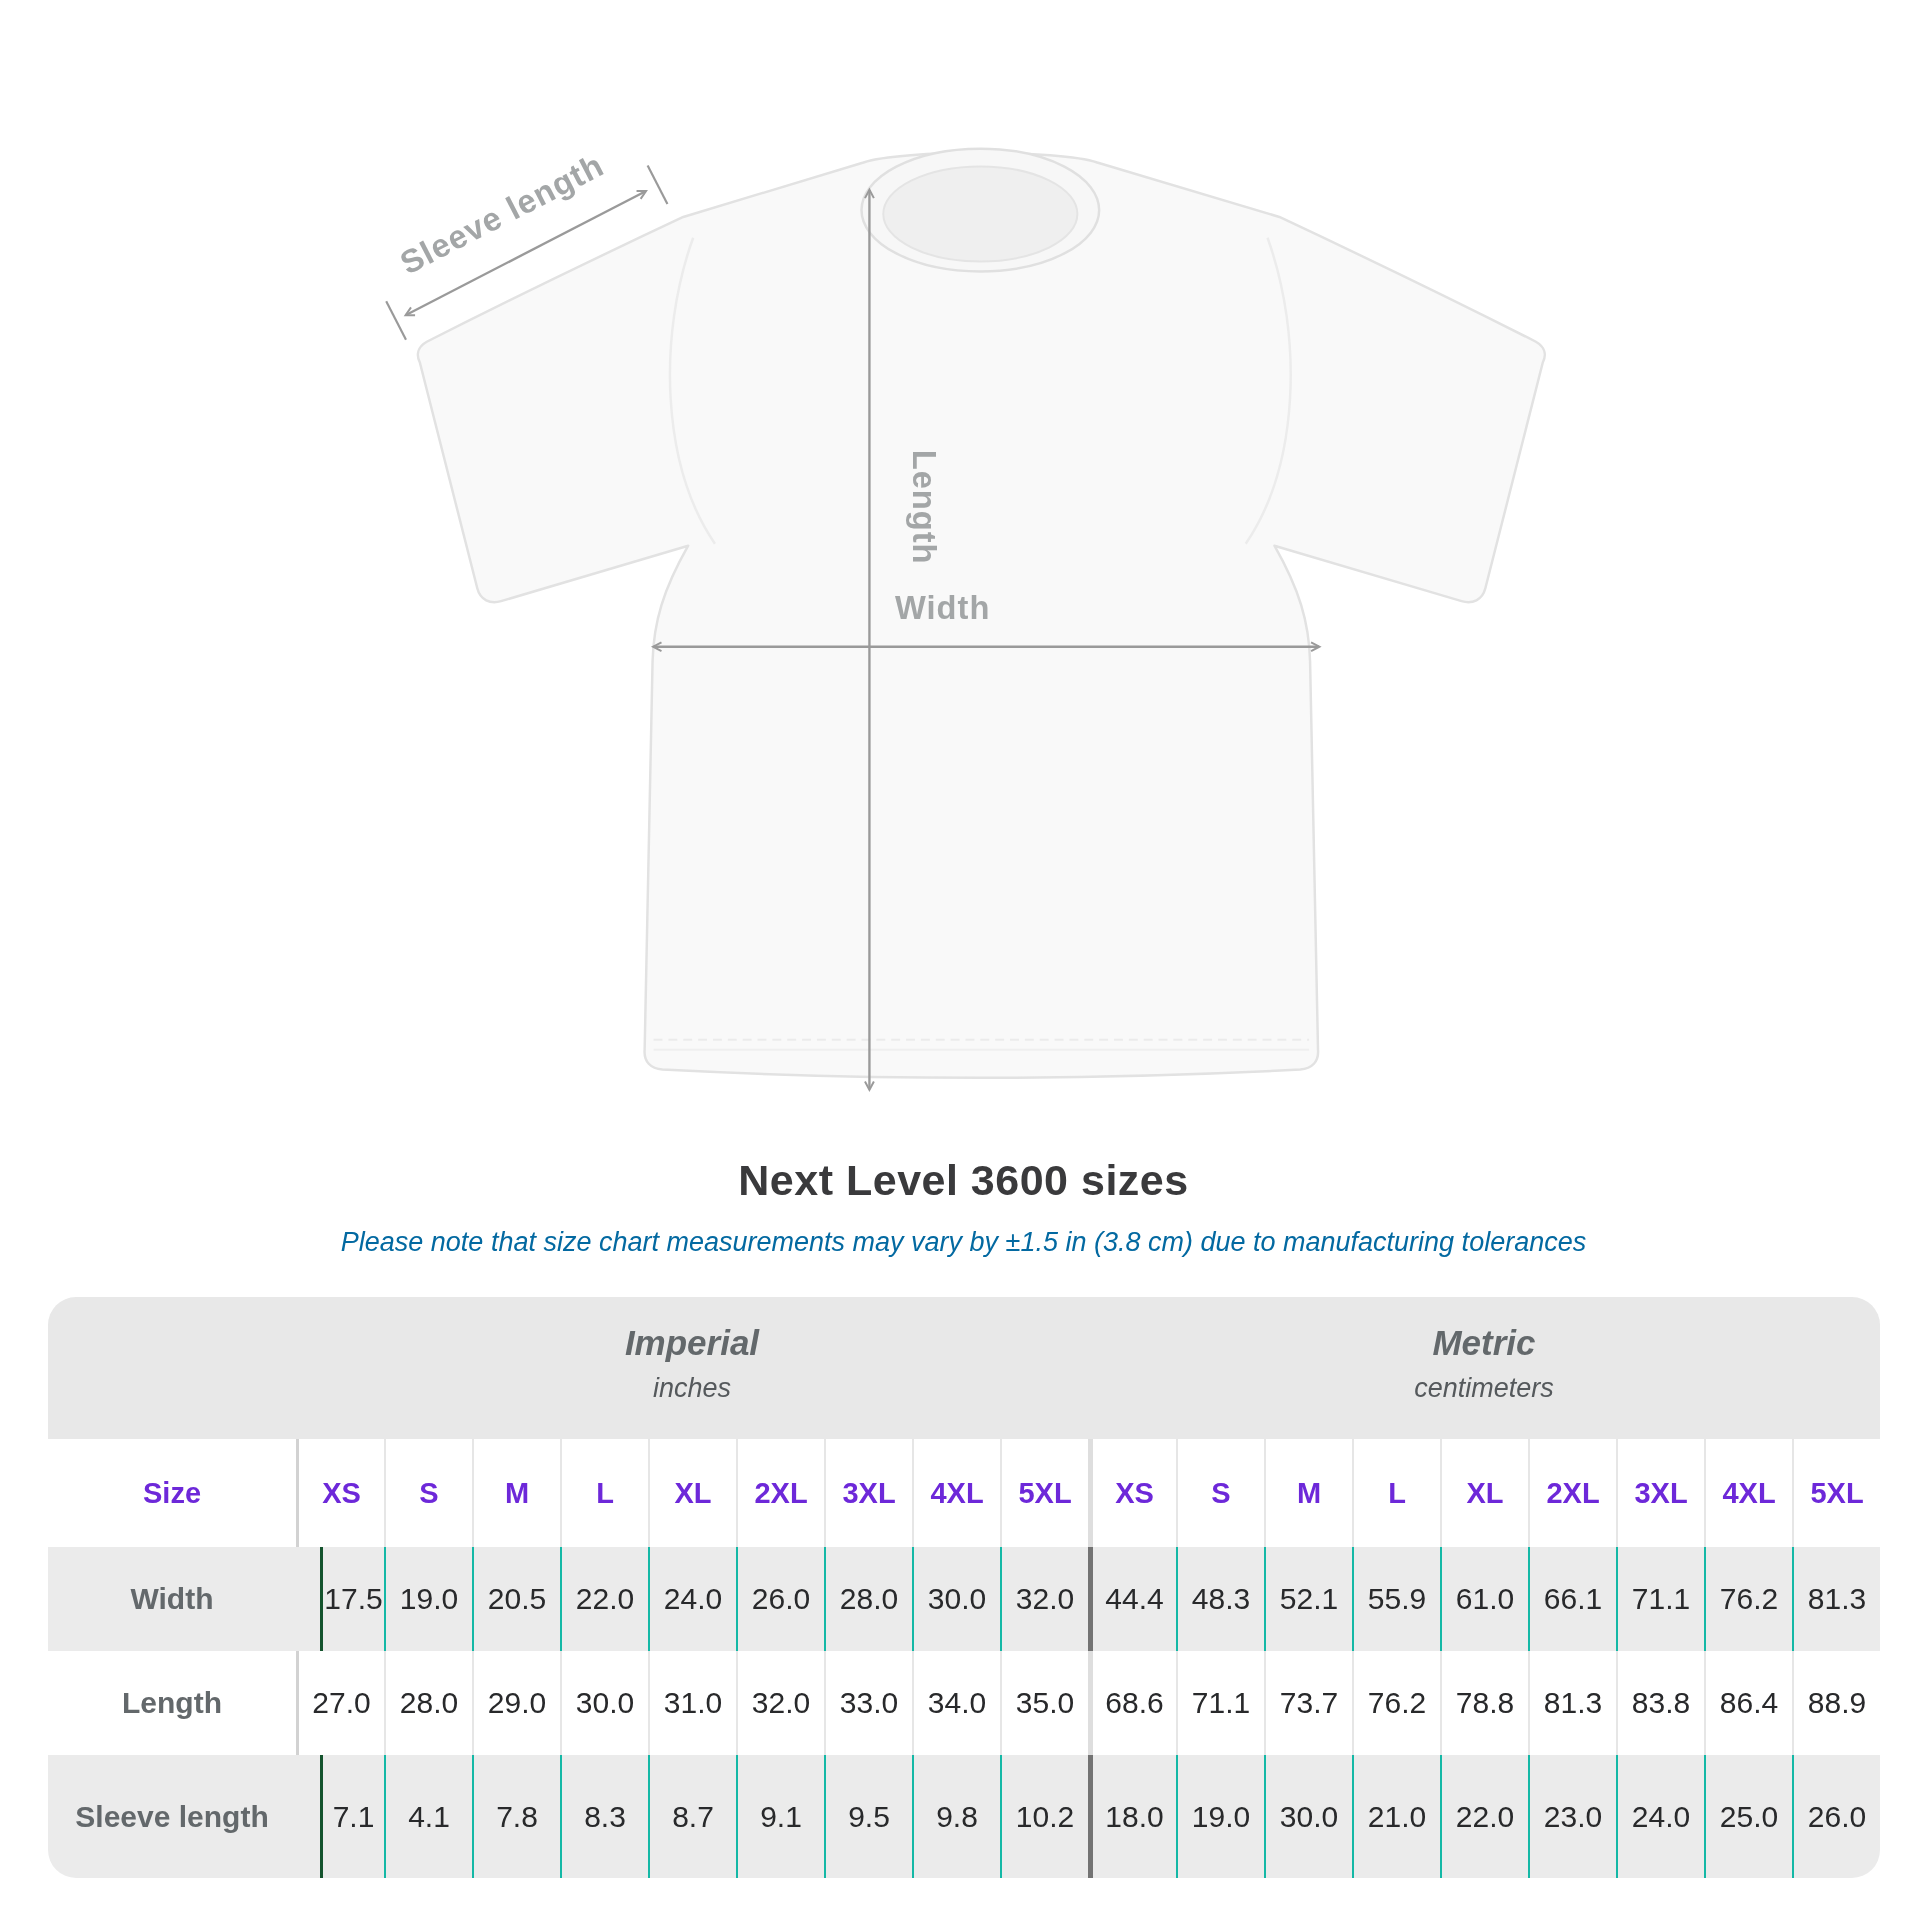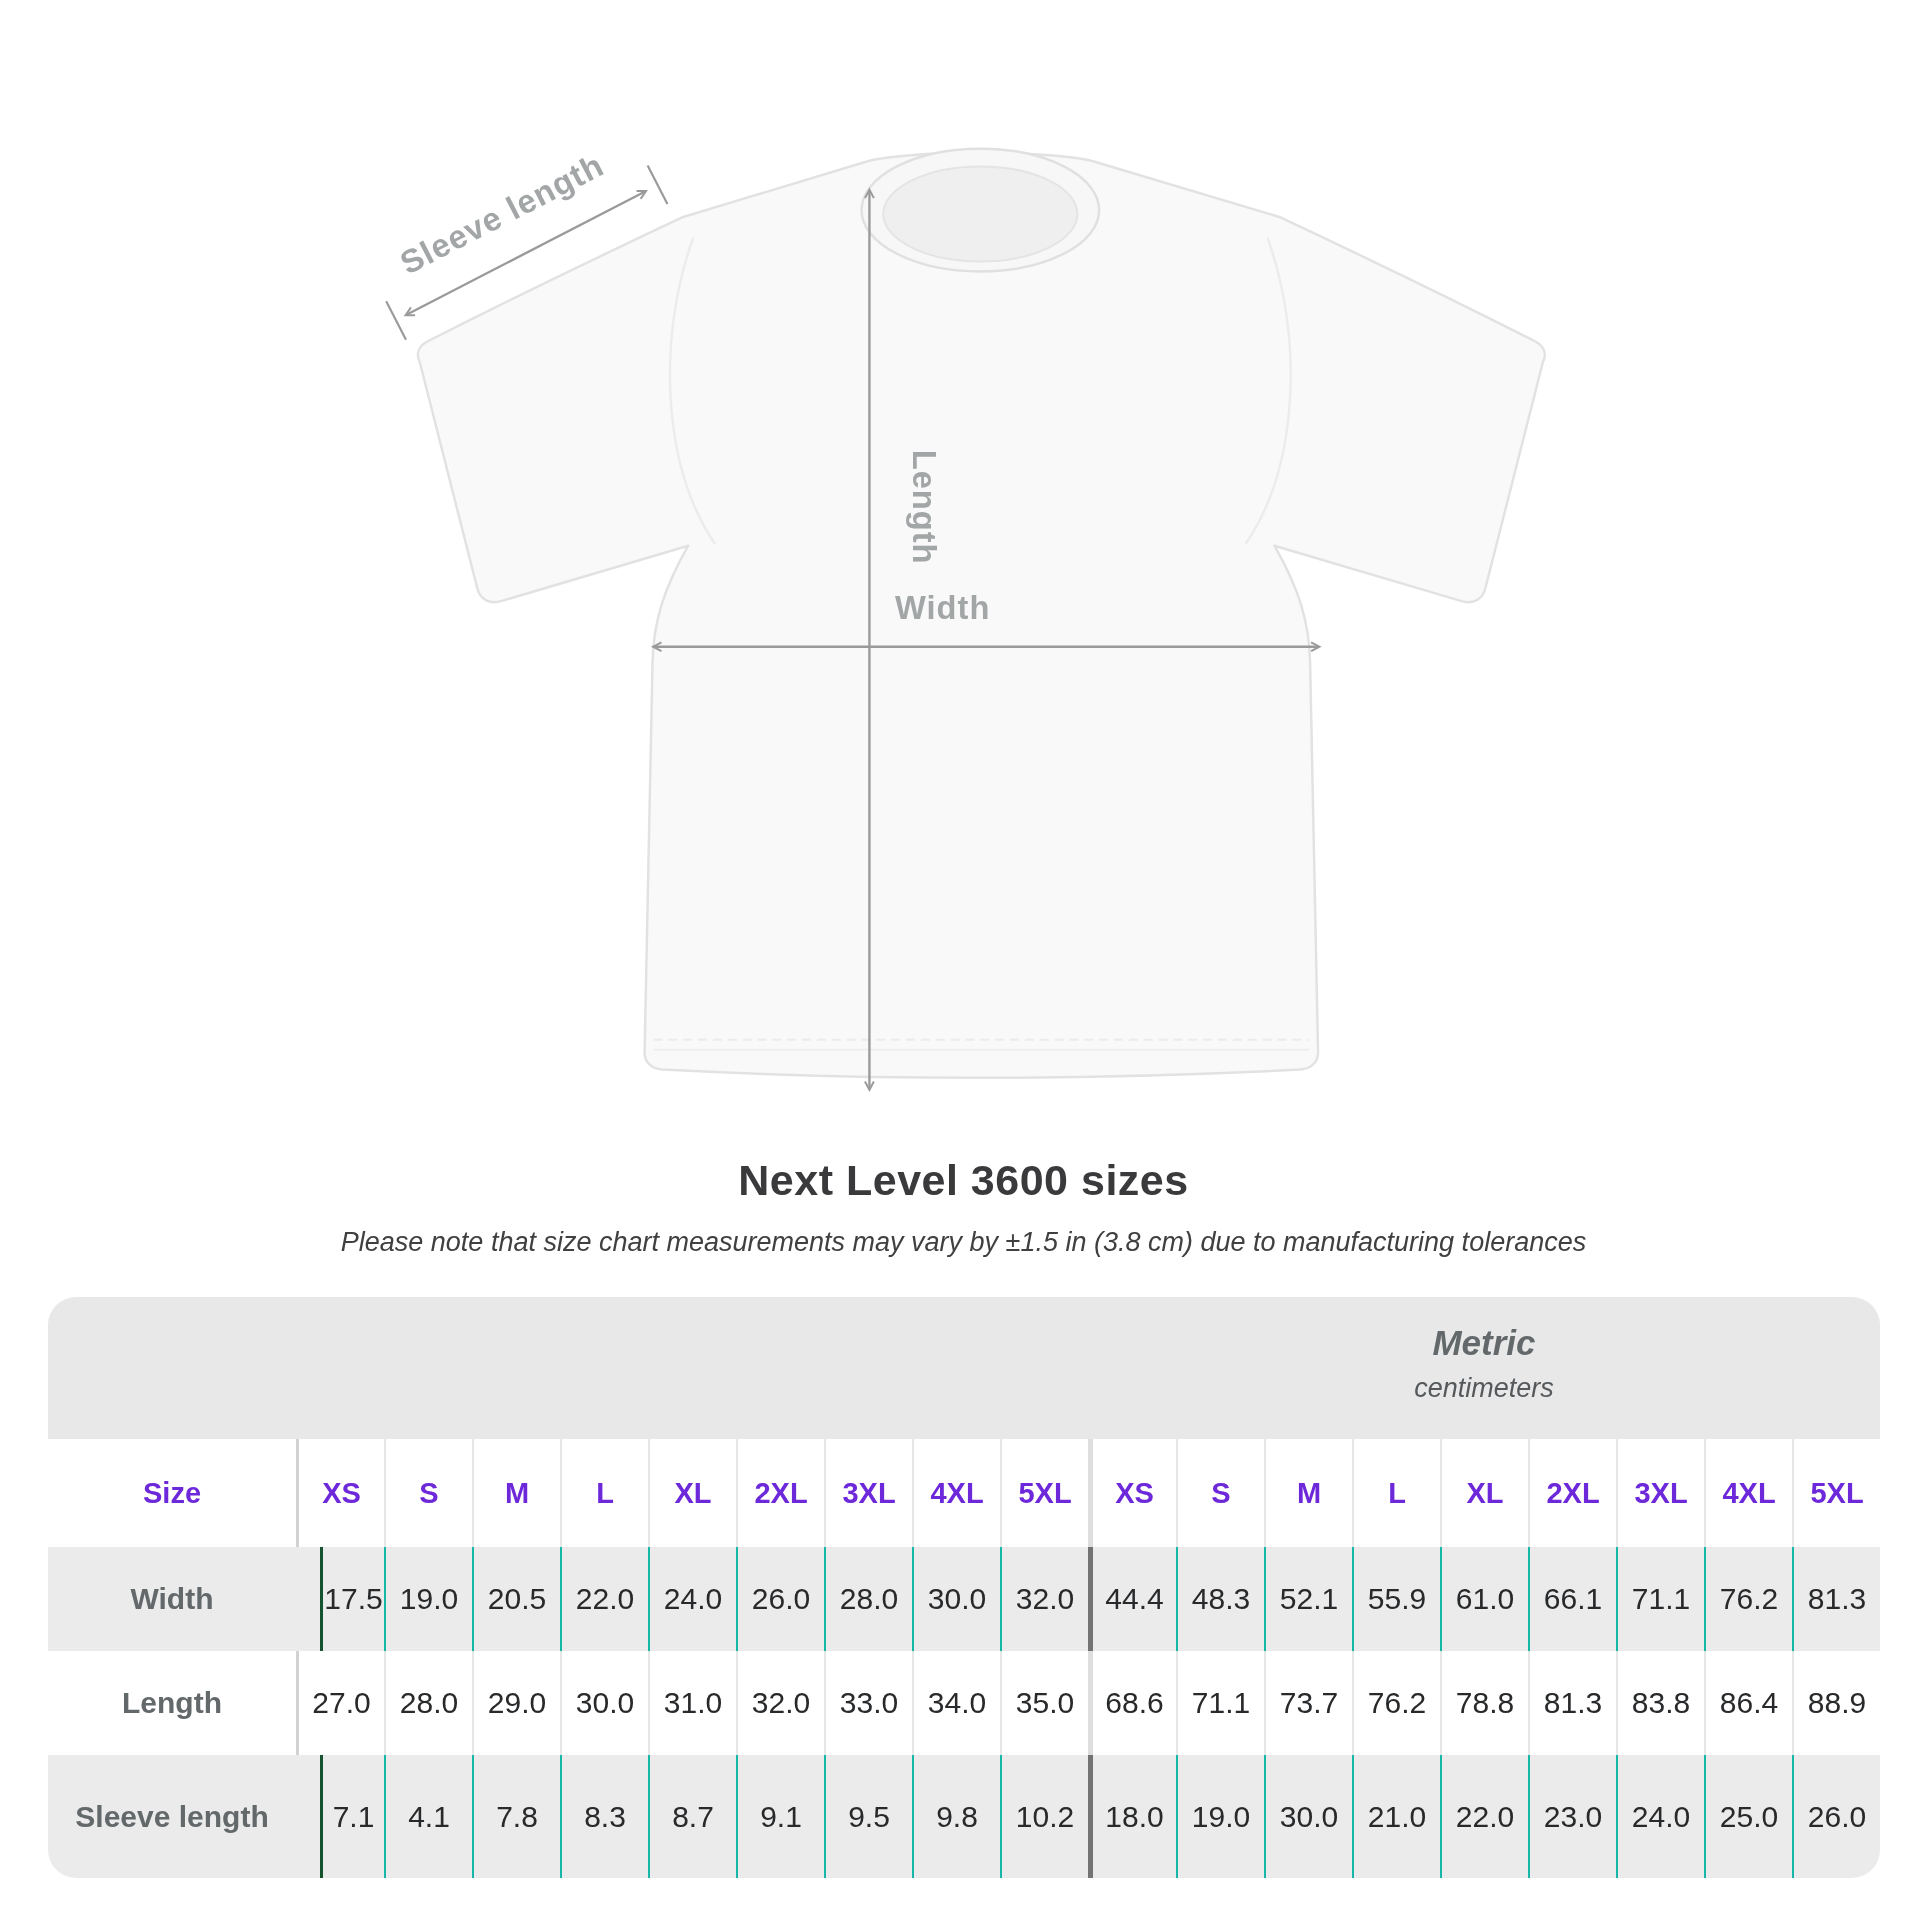--- a/index.html
+++ b/index.html
@@ -19,21 +19,21 @@
     fill:#a3a6a7;
     letter-spacing:1px;
   }
   
   .heading{position:absolute;top:1156px;left:0;width:1927px;text-align:center;}
   .heading .title{
     font-size:43px;font-weight:bold;color:#3a3a3c;margin:0;letter-spacing:0.5px;
   }
   .heading .subtitle{
     margin-top:22px;
-    font-size:27px;font-style:italic;color:#404040;
+    font-size:27px;font-style:italic;color:#0369a1;
   }
   
   .size-table{
     position:absolute;left:48px;top:1297px;width:1832px;height:581px;
     border-radius:28px;overflow:hidden;
   }
   .unit-band{
     position:relative;height:142px;background:#e8e8e8;
   }
   .unit-group{position:absolute;top:0;height:142px;text-align:center;}
@@ -125,20 +125,24 @@
   </svg>
 
   <div class="heading">
     <div class="title">Next Level 3600 sizes</div>
     <div class="subtitle">Please note that size chart measurements may vary by ±1.5 in (3.8 cm) due to manufacturing tolerances</div>
   </div>
 
   <div class="size-table">
 
     <div class="unit-band">
+      <div class="unit-group imperial">
+        <div class="unit-name">Imperial</div>
+        <div class="unit-sub">inches</div>
+      </div>
       <div class="unit-group metric">
         <div class="unit-name">Metric</div>
         <div class="unit-sub">centimeters</div>
       </div>
     </div>
 
     <div class="t-row header row-white">
       <div class="cell hdr nolb">Size</div>
       <div class="cell hdr first-data">XS</div>
       <div class="cell hdr">S</div>

